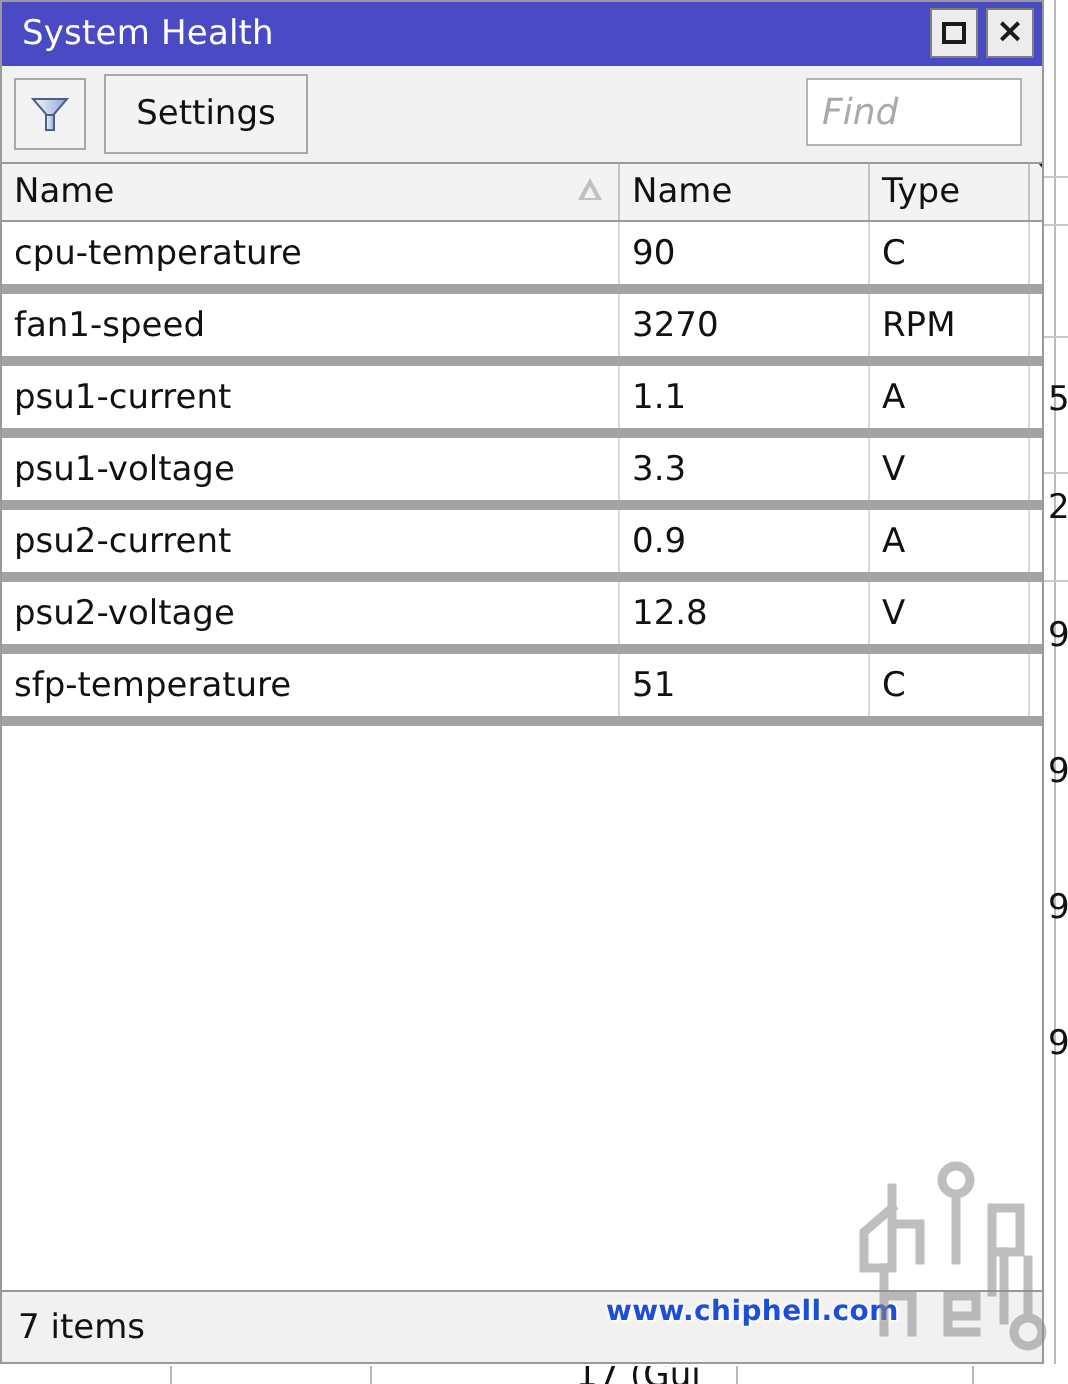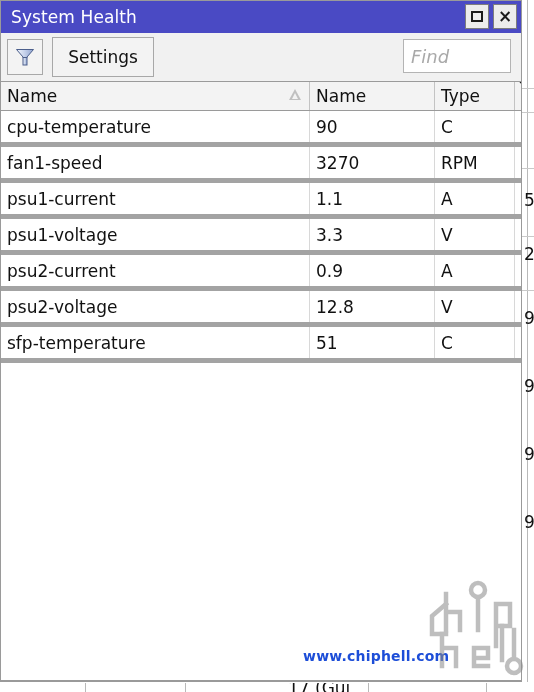--- a/index.html
+++ b/index.html
@@ -408,20 +408,23 @@
         <tr>
           <td class="col-name">sfp-temperature</td>
           <td class="col-value">51</td>
           <td class="col-type">C</td>
           <td class="col-menu"></td>
         </tr>
       </tbody>
     </table>
   </div>
 
+  <div id="statusbar">
+    <span>7 items</span>
+  </div>
 </div>
 
 <div id="watermark-url">www.chiphell.com</div>
 <svg id="watermark-logo" viewBox="0 0 112 112">
   <g fill="none" stroke="#8a8a8a" stroke-width="4.5" stroke-linecap="square" stroke-linejoin="miter">
 
     <path d="M30,36 L16,48 L16,66 L30,66"></path>
 
     <path d="M30,26 L30,62 M30,44 L44,44 M44,44 L44,62"></path>
 

